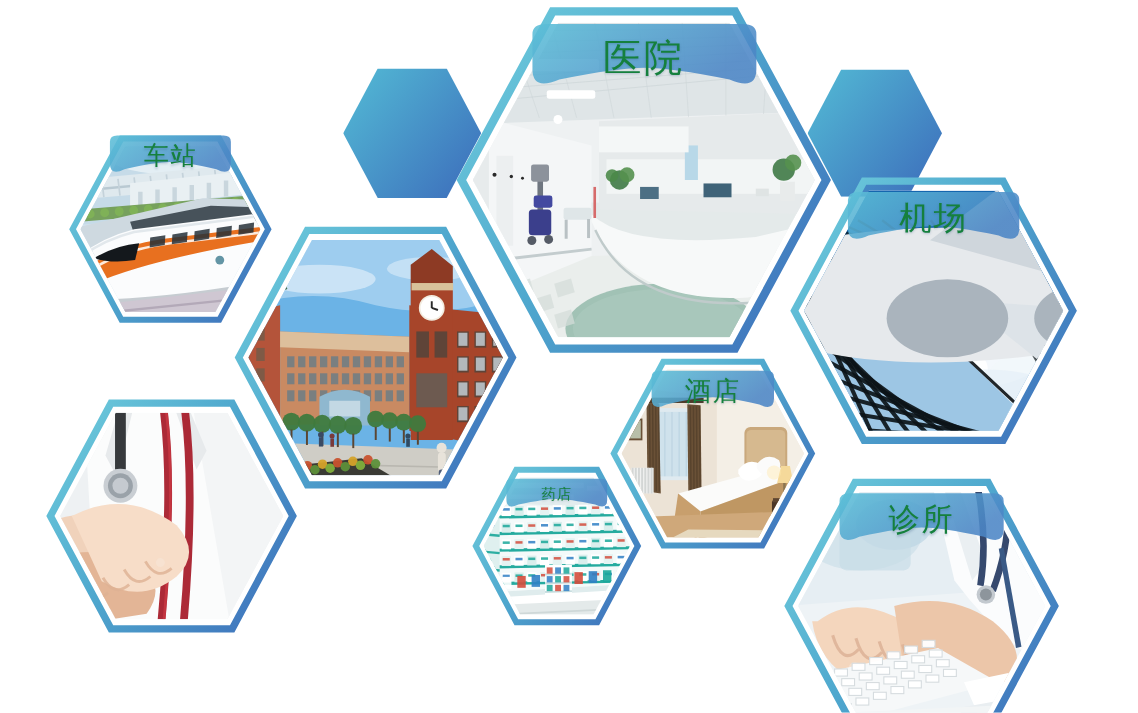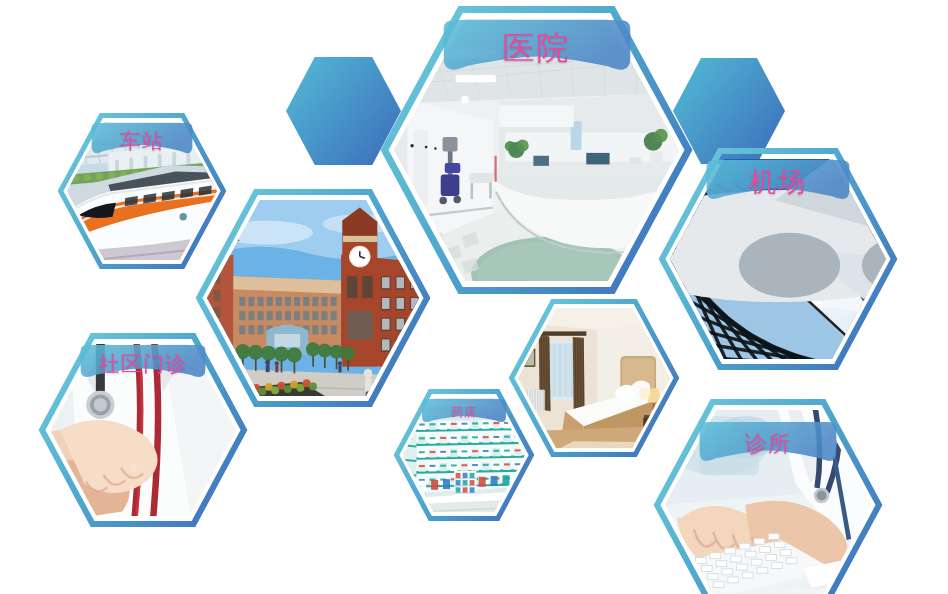--- a/index.html
+++ b/index.html
@@ -15,21 +15,21 @@
   
   .hex{position:absolute;}
   .hex .svgwrap{position:absolute;inset:0;}
   .hex svg{display:block;width:100%;height:100%;overflow:visible;}
 
   
   .banner{
     position:absolute;
     left:50%;transform:translateX(-50%);
     display:flex;align-items:center;justify-content:center;
-    color:#ec4899;
+    color:#15803d;
     text-shadow:0 1px 2px rgba(40,80,120,.30);
     letter-spacing:.06em;
     white-space:nowrap;
     pointer-events:none;
     font-weight:400;
   }
   .banner .bnr-bg{position:absolute;inset:0;}
   .banner .bnr-txt{position:relative;z-index:2;line-height:1;}
 
   .deco{position:absolute;}
@@ -131,21 +131,21 @@
             <polygon points="141.12,74.412 153.72,72.384 153.21599999999998,80.65199999999999 140.61599999999999,82.68" fill="#263038" clip-path="url(#cl3)" opacity="0.85"></polygon>
             <polygon points="159.60000000000002,71.76 172.2,69.732 171.696,77.99999999999999 159.096,80.028" fill="#263038" clip-path="url(#cl3)" opacity="0.85"></polygon>
             <path d="M -6.72 137.28 Q 75.60000000000001 138.06 176.4 118.56 L 176.4 127.13999999999999 Q 75.60000000000001 146.64 -6.72 145.86 Z" fill="#c6ccd1" stroke="0.8" stroke-width="0" clip-path="url(#cl3)" opacity="1"></path>
             <ellipse cx="12.6" cy="124.80000000000001" rx="5.880000000000001" ry="3.432" fill="#8e2a2a" clip-path="url(#cl3)" opacity="0.8"></ellipse>
             <circle cx="125.16" cy="103.74000000000001" r="3.6959999999999997" fill="#3d7a8f" clip-path="url(#cl3)" opacity="0.8"></circle>
             <polygon points="0,143.52 168,124.80000000000001 168,156 0,156" fill="#cfc7d2" clip-path="url(#cl3)" opacity="1"></polygon>
             <line x1="0" y1="150.54" x2="168" y2="133.38" stroke="#b3a9b8" stroke-width="2" clip-path="url(#cl3)" opacity="1"></line>
           </g>
         </svg>
       </div>
-      <div class="banner" style="top: 10px; width: 100.8px; height: 34px; font-size: 21px;">
+      <div class="banner" style="top: 0; width: 100.8px; height: 34px; font-size: 21px;">
         <div class="bnr-bg">
           <svg viewBox="0 0 100 40" preserveAspectRatio="none" style="width: 100%; height: 100%;">
             <defs>
               <linearGradient id="bn4" x1="0" y1="0" x2="1" y2="0.4">
                 <stop offset="0%" stop-color="#5CC0D8"></stop>
                 <stop offset="100%" stop-color="#4C86C6"></stop>
               </linearGradient>
             </defs>
             <path d="M 6 0 L 94 0 Q 100 0 100 6 L 100 27 Q 100 40 88 33 Q 62 26 50 26 Q 38 26 12 33 Q 0 40 0 27 L 0 6 Q 0 0 6 0 Z" fill="url(#bn4)" opacity="0.88"></path>
           </svg>
@@ -525,34 +525,20 @@
             <path d="M -4.16 155.20000000000002 L 45.76 166.84 L 41.6 194 L -4.16 194 Z" fill="#dfe6ee" stroke="none" stroke-width="0" clip-path="url(#cl11)" opacity="1"></path>
             <circle cx="4.16" cy="170.72" r="2" fill="#7f93ad" clip-path="url(#cl11)" opacity="0.8"></circle>
             <circle cx="16.64" cy="170.72" r="2" fill="#7f93ad" clip-path="url(#cl11)" opacity="0.8"></circle>
             <circle cx="29.119999999999997" cy="170.72" r="2" fill="#7f93ad" clip-path="url(#cl11)" opacity="0.8"></circle>
             <circle cx="4.16" cy="182.35999999999999" r="2" fill="#7f93ad" clip-path="url(#cl11)" opacity="0.8"></circle>
             <circle cx="16.64" cy="182.35999999999999" r="2" fill="#7f93ad" clip-path="url(#cl11)" opacity="0.8"></circle>
             <circle cx="29.119999999999997" cy="182.35999999999999" r="2" fill="#7f93ad" clip-path="url(#cl11)" opacity="0.8"></circle>
           </g>
         </svg>
       </div>
-      <div class="banner" style="top: 12px; width: 124.8px; height: 36px; font-size: 21px;">
-        <div class="bnr-bg">
-          <svg viewBox="0 0 100 40" preserveAspectRatio="none" style="width: 100%; height: 100%;">
-            <defs>
-              <linearGradient id="bn12" x1="0" y1="0" x2="1" y2="0.4">
-                <stop offset="0%" stop-color="#5CC0D8"></stop>
-                <stop offset="100%" stop-color="#4C86C6"></stop>
-              </linearGradient>
-            </defs>
-            <path d="M 6 0 L 94 0 Q 100 0 100 6 L 100 27 Q 100 40 88 33 Q 62 26 50 26 Q 38 26 12 33 Q 0 40 0 27 L 0 6 Q 0 0 6 0 Z" fill="url(#bn12)" opacity="0.88"></path>
-          </svg>
-        </div>
-        <span class="bnr-txt">社区门诊</span>
-      </div>
     </div>
     <div class="hex" style="left: 509px; top: 299px; width: 170px; height: 158px;">
       <div class="svgwrap">
         <svg viewBox="0 0 170 158" preserveAspectRatio="none">
           <defs>
             <linearGradient id="bg13" x1="0" y1="0.15" x2="1" y2="0.85">
               <stop offset="0%" stop-color="#6CC9DB"></stop>
               <stop offset="45%" stop-color="#4FA8CE"></stop>
               <stop offset="100%" stop-color="#3F72BC"></stop>
             </linearGradient>
@@ -604,20 +590,34 @@
             <path d="M 121.55 87.69000000000001 q 8.5 -10.27 18.7 -3.16 q 3.4 7.9 -5.1 11.376 q -9.35 3.476 -13.6 -5.056 Z" fill="#fbfbfb" stroke="none" stroke-width="0" clip-path="url(#cl13)" opacity="1"></path>
             <rect x="134.3" y="117.71" width="22.950000000000003" height="22.91" fill="#4a3527" clip-path="url(#cl13)" rx="2"></rect>
             <rect x="135.15" y="116.13" width="22.1" height="3.476" fill="#5d4531" clip-path="url(#cl13)"></rect>
             <rect x="143.65" y="103.49000000000001" width="2.04" height="13.430000000000001" fill="#8b7552" clip-path="url(#cl13)"></rect>
             <path d="M 138.54999999999998 103.49000000000001 L 141.95 89.27 L 149.26 89.27 L 152.15 103.49000000000001 Z" fill="#f5d99a" stroke="none" stroke-width="0" clip-path="url(#cl13)" opacity="1"></path>
             <circle cx="136" cy="94.8" r="5.95" fill="#ffe9b0" clip-path="url(#cl13)" opacity="0.45"></circle>
             <polygon points="0,132.72 170,126.4 170,158 0,158" fill="#cfa87a" clip-path="url(#cl13)" opacity="1"></polygon>
             <path d="M 34 158 L 64.6 142.20000000000002 L 136 142.99 L 129.2 158 Z" fill="#e6d9bf" stroke="0.95" stroke-width="0" clip-path="url(#cl13)" opacity="1"></path>
           </g>
         </svg>
+      </div>
+      <div class="banner" style="top: 10px; width: 102px; height: 34px; font-size: 22px;">
+        <div class="bnr-bg">
+          <svg viewBox="0 0 100 40" preserveAspectRatio="none" style="width: 100%; height: 100%;">
+            <defs>
+              <linearGradient id="bn14" x1="0" y1="0" x2="1" y2="0.4">
+                <stop offset="0%" stop-color="#5CC0D8"></stop>
+                <stop offset="100%" stop-color="#4C86C6"></stop>
+              </linearGradient>
+            </defs>
+            <path d="M 6 0 L 94 0 Q 100 0 100 6 L 100 27 Q 100 40 88 33 Q 62 26 50 26 Q 38 26 12 33 Q 0 40 0 27 L 0 6 Q 0 0 6 0 Z" fill="url(#bn14)" opacity="0.88"></path>
+          </svg>
+        </div>
+        <span class="bnr-txt">酒店</span>
       </div>
     </div>
     <div class="hex" style="left: 394px; top: 389px; width: 140px; height: 132px;">
       <div class="svgwrap">
         <svg viewBox="0 0 140 132" preserveAspectRatio="none">
           <defs>
             <linearGradient id="bg15" x1="0" y1="0.15" x2="1" y2="0.85">
               <stop offset="0%" stop-color="#6CC9DB"></stop>
               <stop offset="45%" stop-color="#4FA8CE"></stop>
               <stop offset="100%" stop-color="#3F72BC"></stop>
@@ -929,21 +929,21 @@
             <rect x="117.648" y="163.558" width="10.716" height="5.936" fill="none" clip-path="url(#cl17)" stroke="#d6dcdf" stroke-width="0.9"></rect>
             <rect x="132.24" y="158.78799999999998" width="10.716" height="5.936" fill="#ffffff" clip-path="url(#cl17)" rx="2" opacity="0.95"></rect>
             <rect x="132.24" y="158.78799999999998" width="10.716" height="5.936" fill="none" clip-path="url(#cl17)" stroke="#d6dcdf" stroke-width="0.9"></rect>
             <path d="M 182.4 57.24 L 197.22 139.92000000000002 L 192.66 140.98000000000002 L 178.296 58.300000000000004 Z" fill="#3a5a86" stroke="0.95" stroke-width="0" clip-path="url(#cl17)" opacity="1"></path>
             <path d="M 149.34 169.60000000000002 L 205.20000000000002 157.94 L 221.16 190.8 L 164.16 203.51999999999998 Z" fill="#ffffff" stroke="none" stroke-width="0" clip-path="url(#cl17)" opacity="1"></path>
             <polygon points="145.92000000000002,190.8 228,175.95999999999998 228,212 150.48000000000002,212" fill="#e9eef1" clip-path="url(#cl17)" opacity="1"></polygon>
             <polygon points="0,197.16 228,186.56 228,212 0,212" fill="#f2f5f6" clip-path="url(#cl17)" opacity="1"></polygon>
           </g>
         </svg>
       </div>
-      <div class="banner" style="top: 23px; width: 136.8px; height: 44px; font-size: 22px;">
+      <div class="banner" style="top: 12px; width: 136.8px; height: 44px; font-size: 26px;">
         <div class="bnr-bg">
           <svg viewBox="0 0 100 40" preserveAspectRatio="none" style="width: 100%; height: 100%;">
             <defs>
               <linearGradient id="bn18" x1="0" y1="0" x2="1" y2="0.4">
                 <stop offset="0%" stop-color="#5CC0D8"></stop>
                 <stop offset="100%" stop-color="#4C86C6"></stop>
               </linearGradient>
             </defs>
             <path d="M 6 0 L 94 0 Q 100 0 100 6 L 100 27 Q 100 40 88 33 Q 62 26 50 26 Q 38 26 12 33 Q 0 40 0 27 L 0 6 Q 0 0 6 0 Z" fill="url(#bn18)" opacity="0.88"></path>
           </svg>

